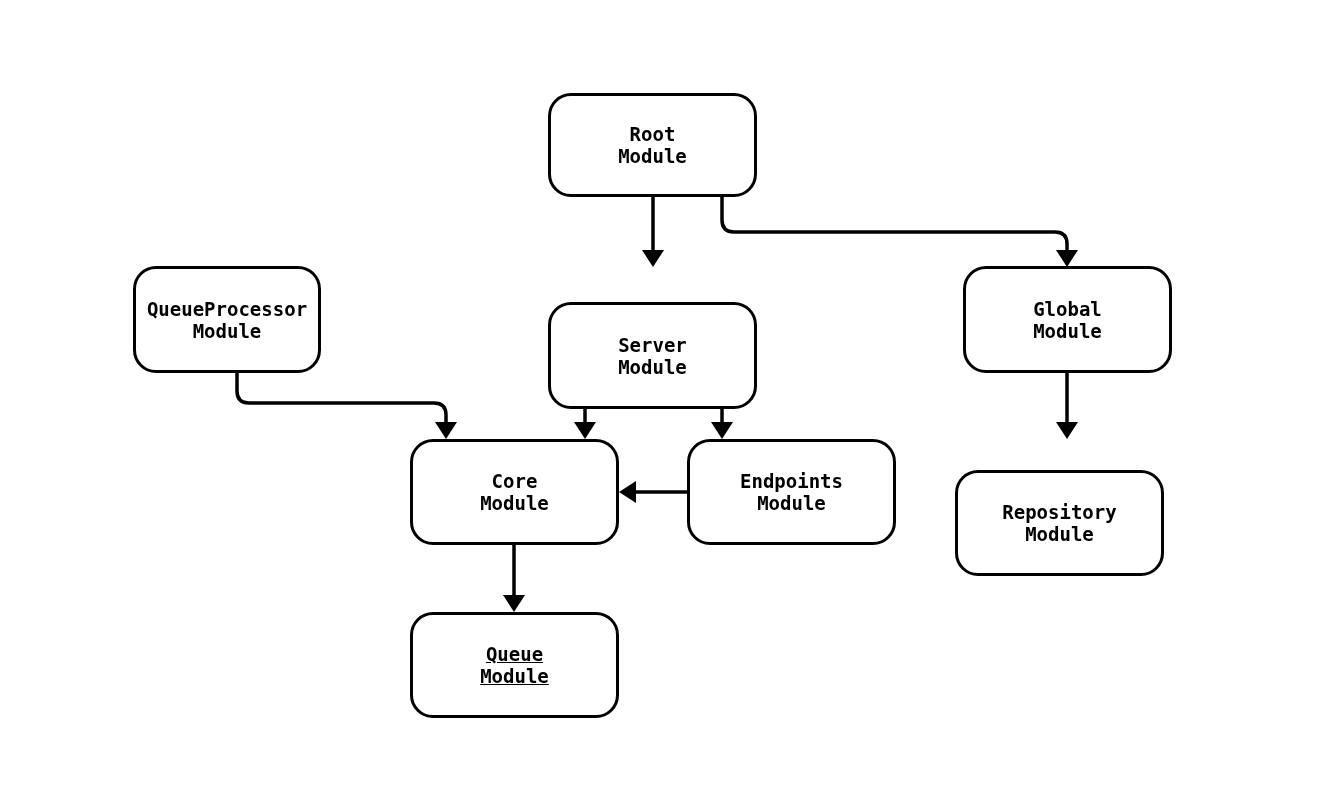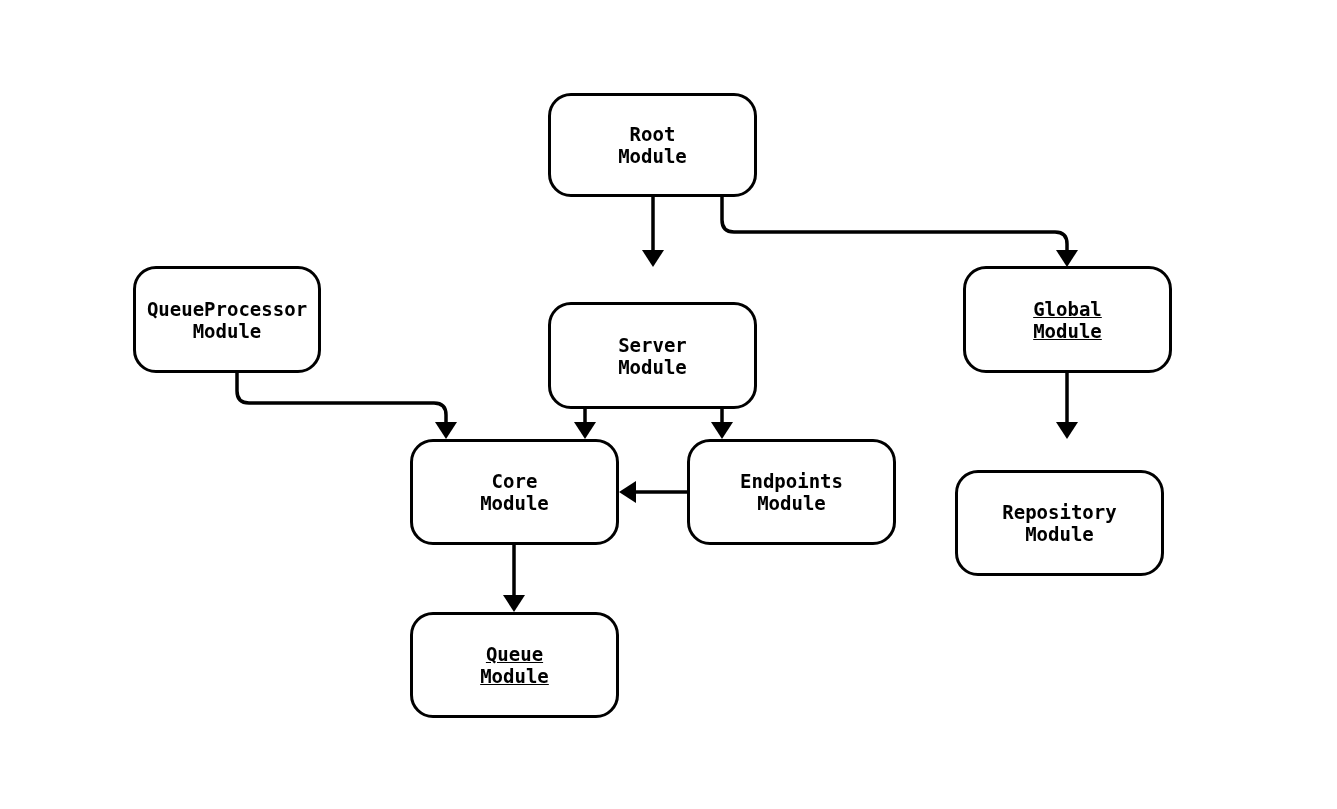--- a/index.html
+++ b/index.html
@@ -104,21 +104,21 @@
   <div class="node" style="left:133px; top:266px; width:188px; height:107px;">
     <span>QueueProcessor</span>
     <span>Module</span>
   </div>
 
   <div class="node" style="left:548px; top:266px; width:209px; height:107px;margin-top:36px;">
     <span>Server</span>
     <span>Module</span>
   </div>
 
-  <div class="node" style="left:963px; top:266px; width:209px; height:107px;text-decoration:underline;">
+  <div class="node" style="left:963px; top:266px; width:209px; height:107px;">
     <span>Global</span>
     <span>Module</span>
   </div>
 
   <div class="node" style="left:410px; top:439px; width:209px; height:106px;justify-content:center;">
     <span>Core</span>
     <span>Module</span>
   </div>
 
   <div class="node" style="left:687px; top:439px; width:209px; height:106px;">

